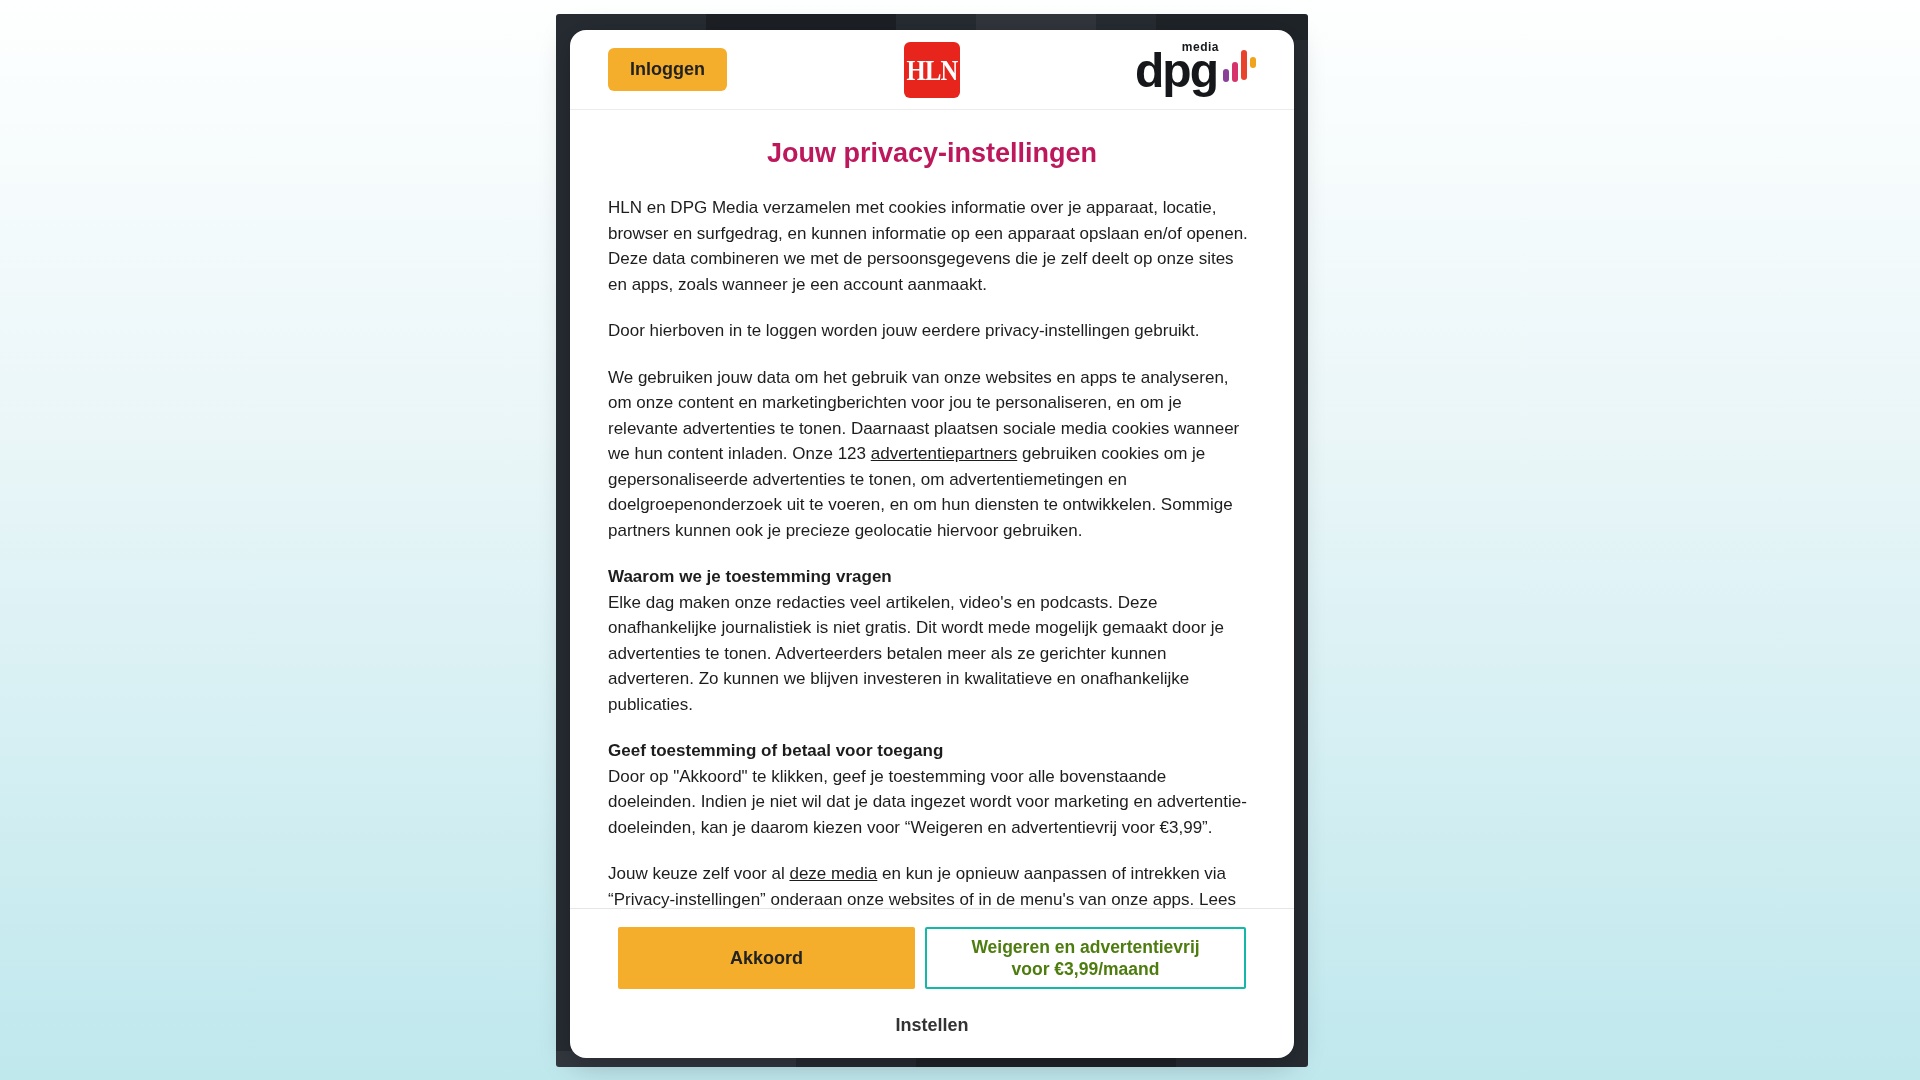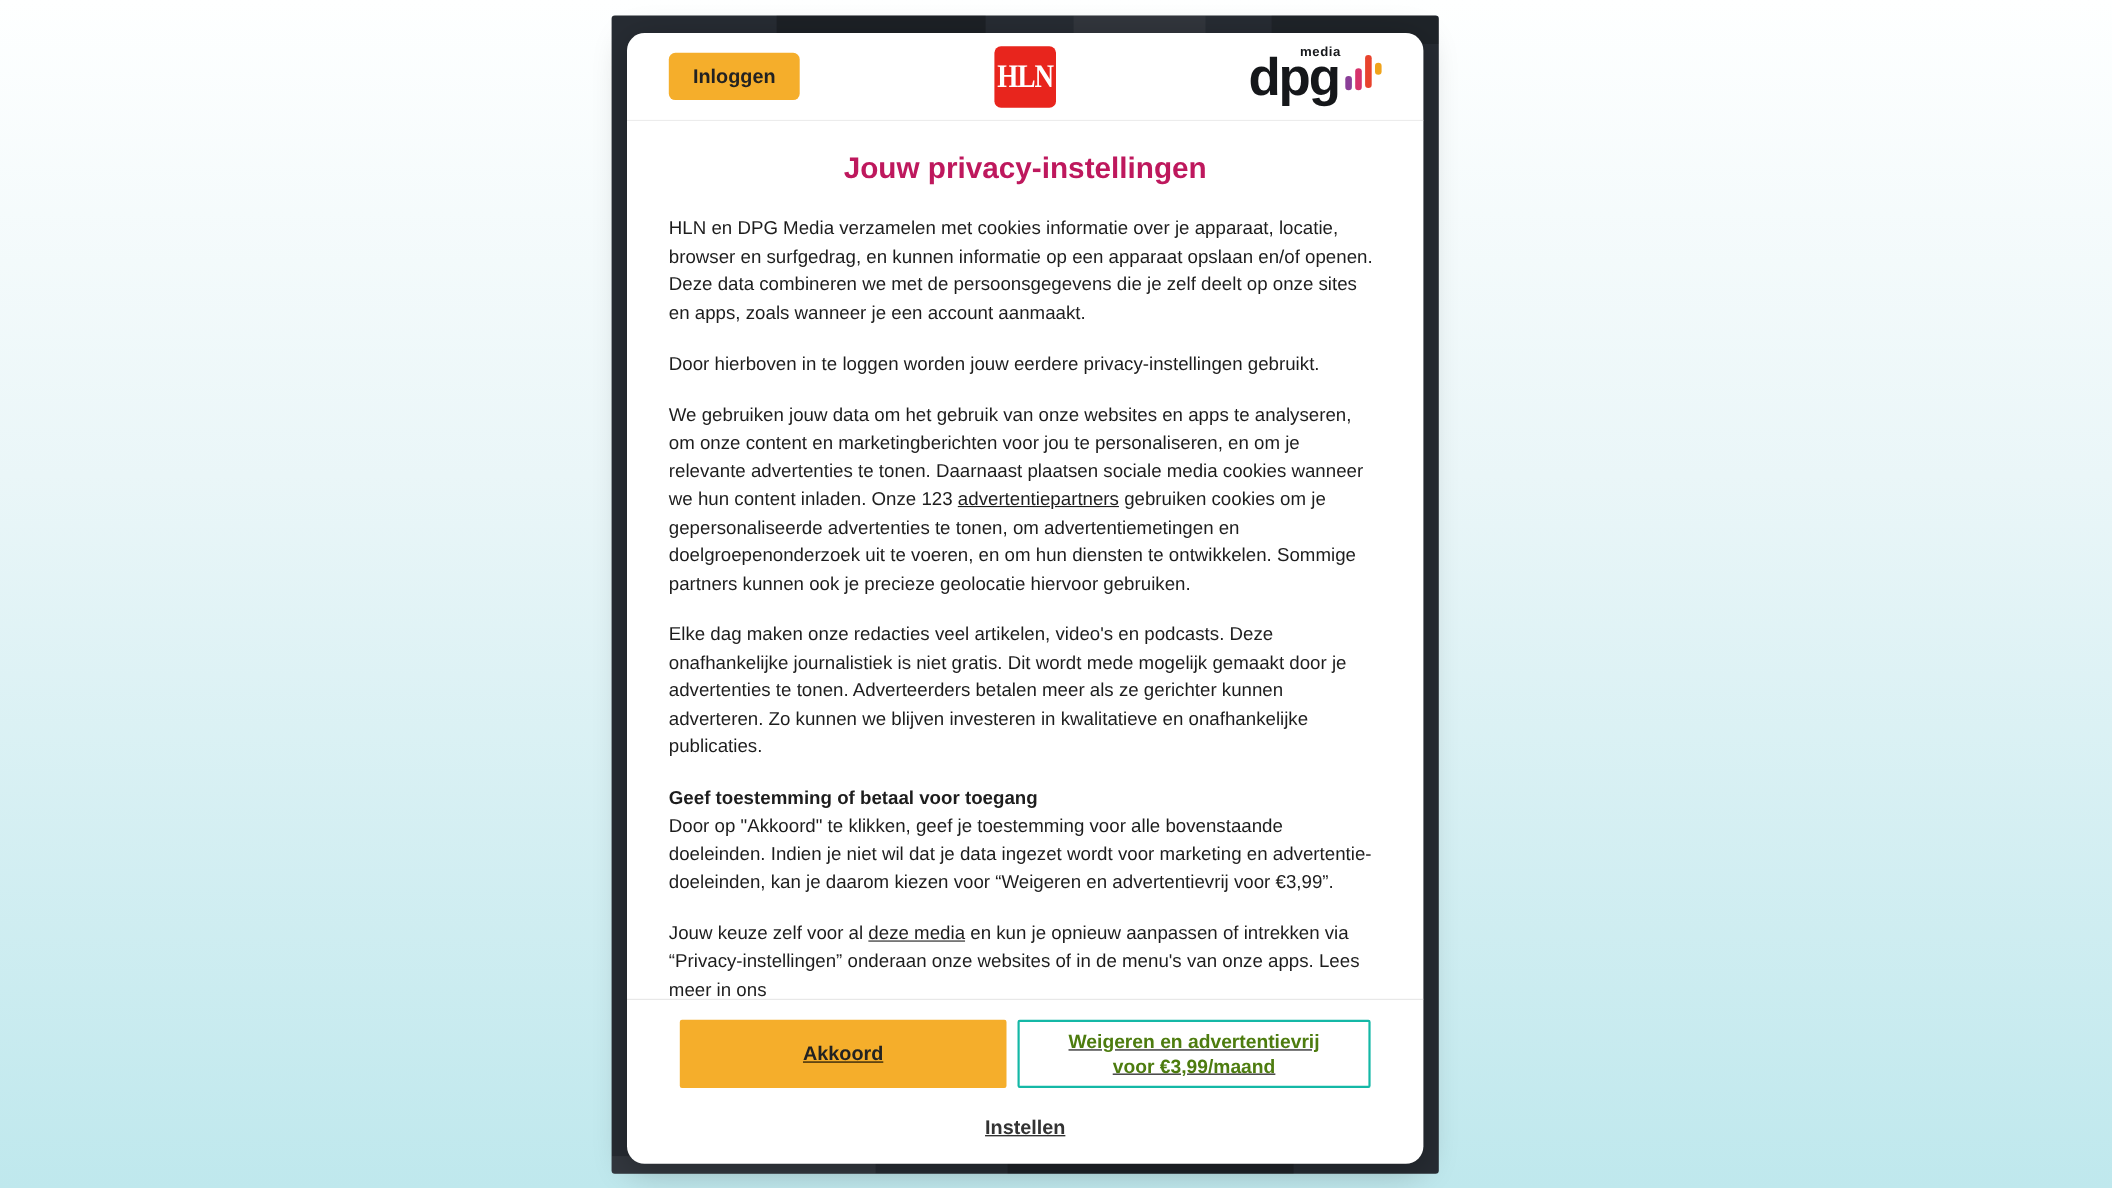--- a/index.html
+++ b/index.html
@@ -60,21 +60,21 @@
   .bar-red{ height:30px; background:var(--dpg-red,#e8432d); margin-bottom:2px; }
   .bar-yellow{ height:11px; background:var(--dpg-yellow,#f0a31b); margin-bottom:14px; }
 
   .modal-content{ flex:1 1 auto; padding:16px 38px 0; overflow:hidden; }
   .dialog-title{ text-align:center; font-size:27px; font-weight:bold; color:#be185d; margin:12px 0 26px; }
   .para{ font-size:17px; line-height:25.5px; color:#1d1d1d; margin-bottom:21px; }
   .para .hline{ font-weight:bold; display:block; }
   .link{ color:#1d1d1d; text-decoration:underline; cursor:pointer;text-align:right; }
 
   .footer-divider{ flex:0 0 1px; background:#e6e6e6; }
-  .modal-footer{ flex:0 0 auto; padding:18px 48px 22px;text-decoration:underline; }
+  .modal-footer{ flex:0 0 auto; padding:18px 48px 22px; }
   .btn-row{ display:flex; gap:10px; }
   .accept-btn{
     flex:1; height:62px; background:var(--accent-yellow,#f5ae2b); border:none; border-radius:2px;
     font-family:inherit; font-size:18px; font-weight:bold; color:#222; cursor:pointer;
   }
   .reject-btn{
     flex:1; height:62px; background:#fff; border:2px solid #14b8a6; border-radius:2px;
     font-family:inherit; font-size:17.5px; font-weight:bold; color:#4d7c0f; cursor:pointer;
     line-height:22px; padding:0 10px;
   }
@@ -128,21 +128,21 @@
 
       <p class="para">
         <span>Door hierboven in te loggen worden jouw eerdere privacy-instellingen gebruikt.</span>
       </p>
 
       <p class="para">
         <span>We gebruiken jouw data om het gebruik van onze websites en apps te analyseren, om onze content en marketingberichten voor jou te personaliseren, en om je relevante advertenties te tonen. Daarnaast plaatsen sociale media cookies wanneer we hun content inladen. Onze 123 </span><span class="link">advertentiepartners</span><span> gebruiken cookies om je gepersonaliseerde advertenties te tonen, om advertentiemetingen en doelgroepenonderzoek uit te voeren, en om hun diensten te ontwikkelen. Sommige partners kunnen ook je precieze geolocatie hiervoor gebruiken.</span>
       </p>
 
       <p class="para">
-        <span>Elke dag maken onze redacties veel artikelen, video's en podcasts. Deze onafhankelijke journalistiek is niet gratis. Dit wordt mede mogelijk gemaakt door je advertenties te tonen. Adverteerders betalen meer als ze gerichter kunnen adverteren. Zo kunnen we blijven investeren in kwalitatieve en onafhankelijke publicaties.</span>
+        <span class="hline">Waarom we je toestemming vragen</span><span>Elke dag maken onze redacties veel artikelen, video's en podcasts. Deze onafhankelijke journalistiek is niet gratis. Dit wordt mede mogelijk gemaakt door je advertenties te tonen. Adverteerders betalen meer als ze gerichter kunnen adverteren. Zo kunnen we blijven investeren in kwalitatieve en onafhankelijke publicaties.</span>
       </p>
 
       <p class="para">
         <span class="hline">Geef toestemming of betaal voor toegang</span><span>Door op "Akkoord" te klikken, geef je toestemming voor alle bovenstaande doeleinden. Indien je niet wil dat je data ingezet wordt voor marketing en advertentie-doeleinden, kan je daarom kiezen voor “Weigeren en advertentievrij voor €3,99”.</span>
       </p>
 
       <p class="para">
         <span>Jouw keuze zelf voor al </span><span class="link">deze media</span><span> en kun je opnieuw aanpassen of intrekken via “Privacy-instellingen” onderaan onze websites of in de menu's van onze apps. Lees meer in ons </span>
       </p>
     </div>

